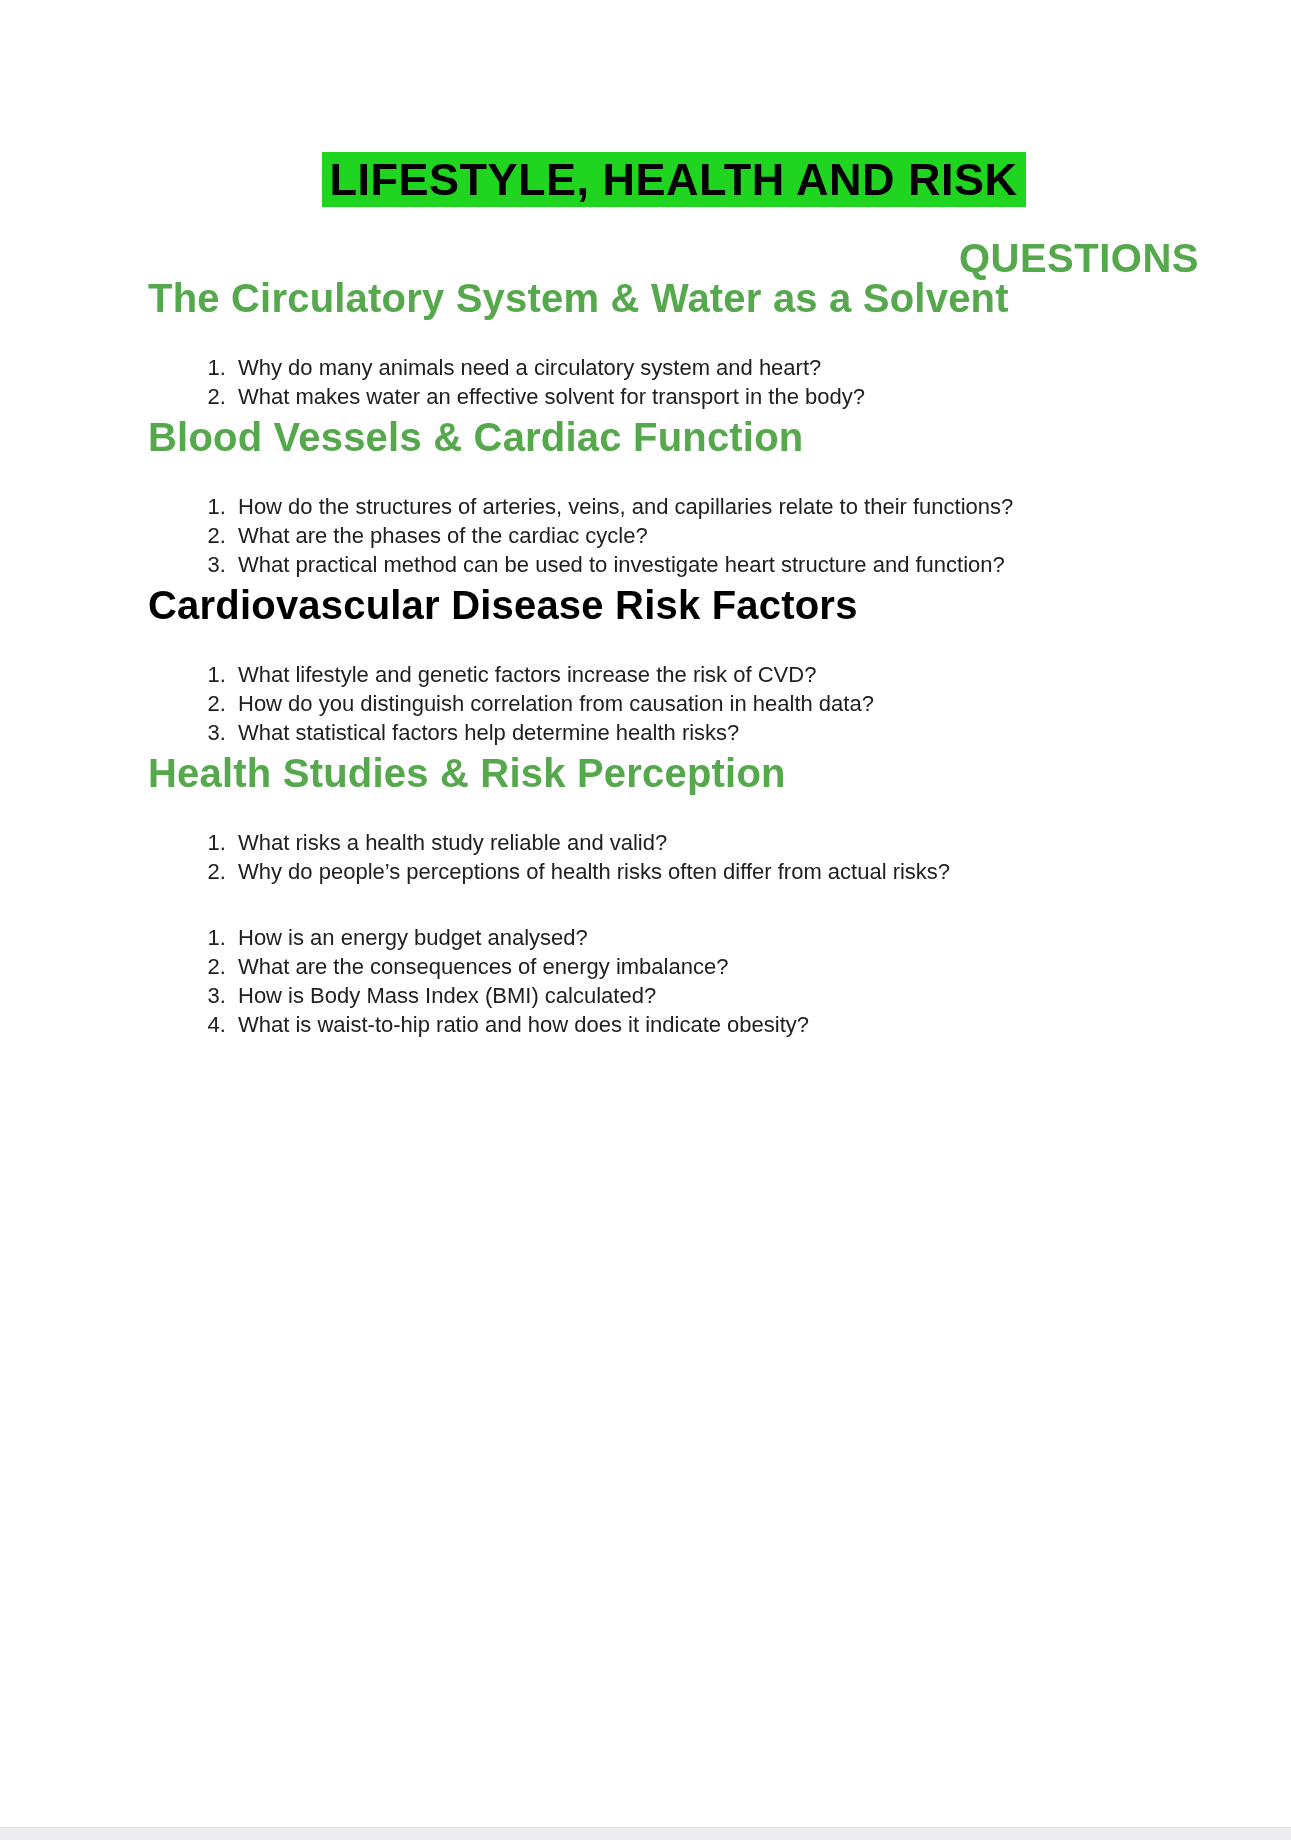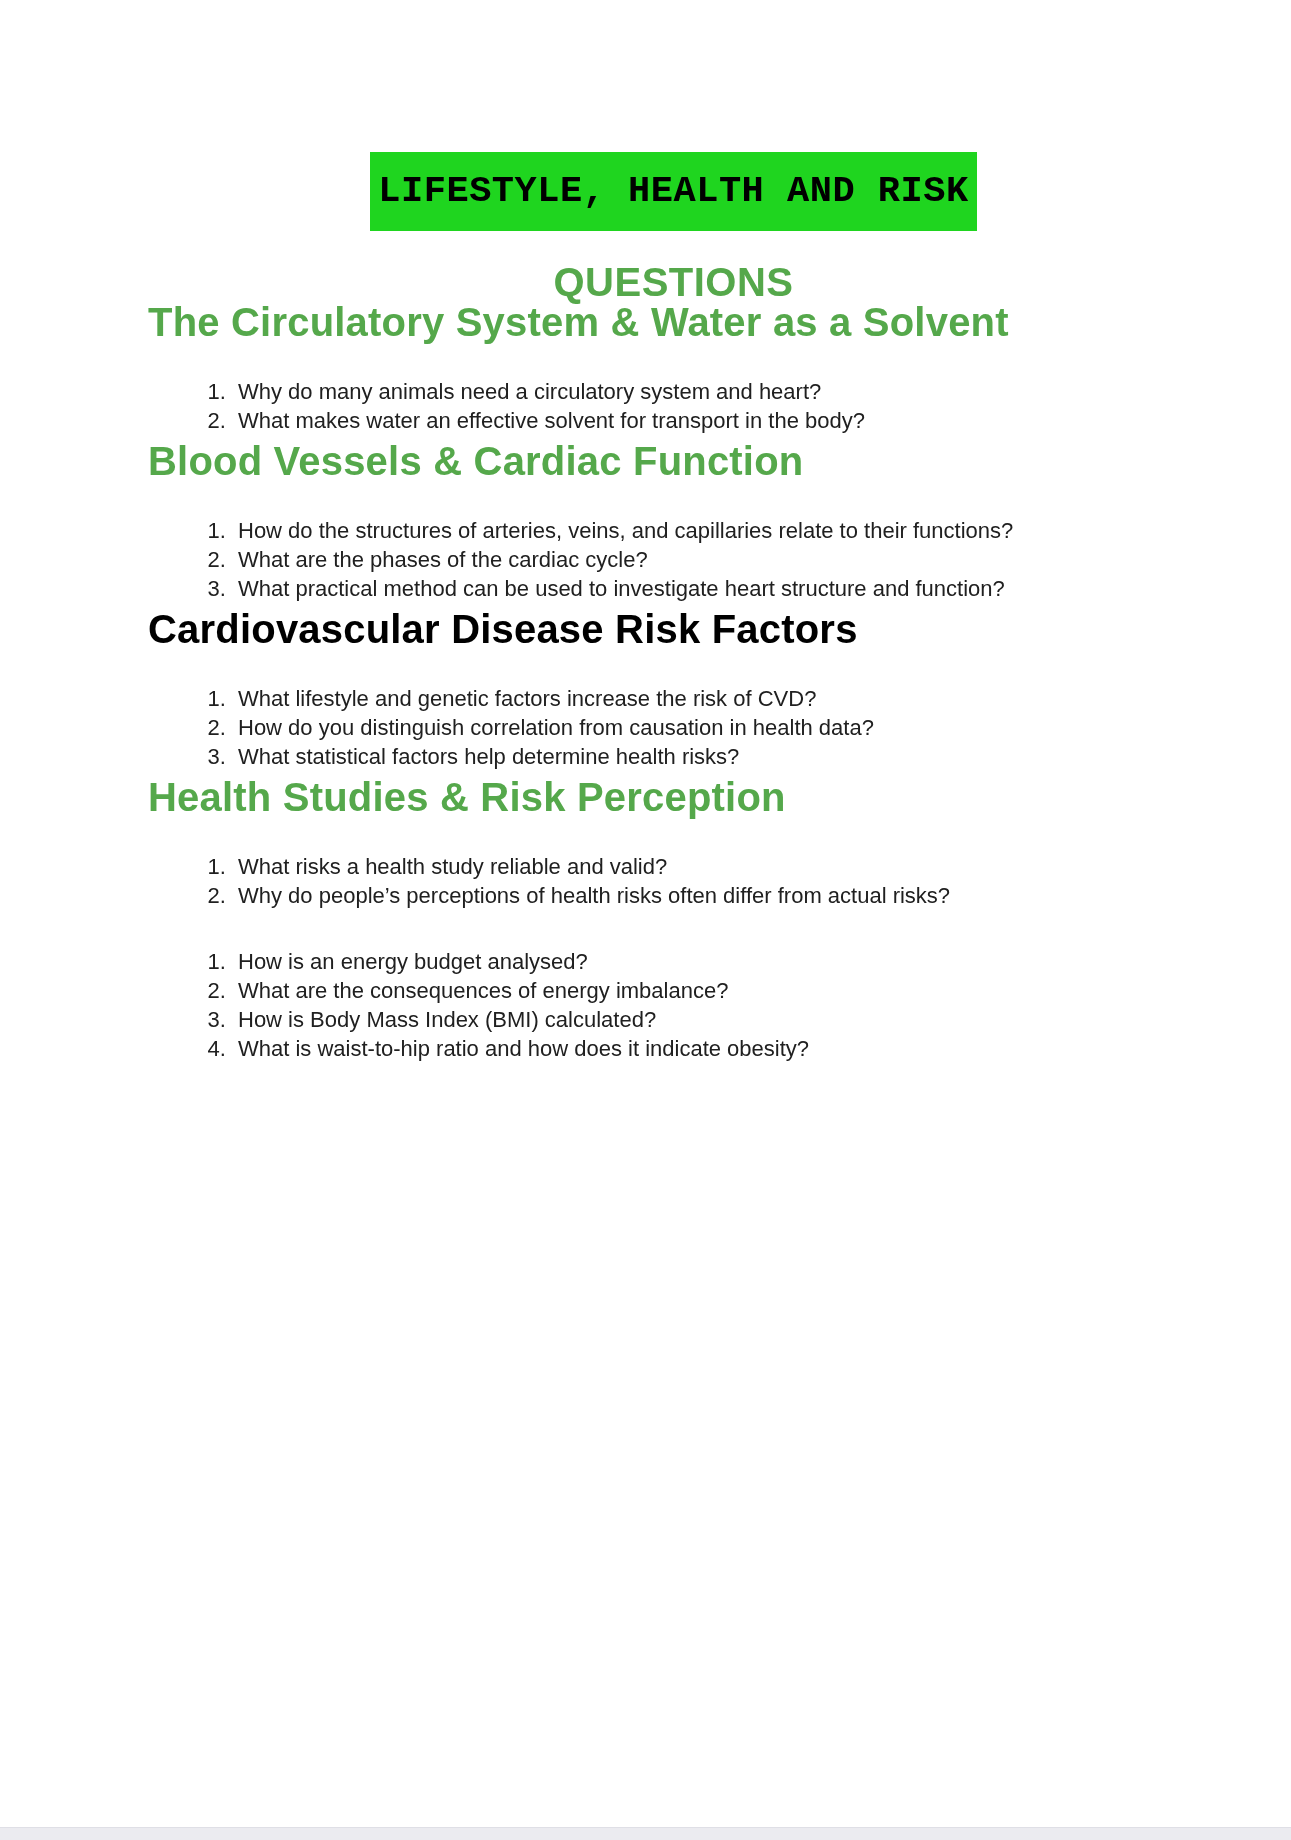--- a/index.html
+++ b/index.html
@@ -19,31 +19,30 @@
     width: 1291px;
     height: 1840px;
     padding: 152px 120px 0 148px;
   }
   .title-wrap {
     text-align: center;
     margin-right: -28px; 
   }
   .doc-title {
     display: inline-block;
-    font-size: 37px;
+    font-size: 45px;
     font-weight: bold;
     line-height: 55px;
-    padding: 12px 8px;
+    padding: 0 8px;
     color: #000000;
     letter-spacing: 0.5px;
-    font-family: Liberation Mono, monospace;
   }
   .doc-subtitle {
     margin-top: 29px;
-    text-align: center;
+    text-align: right;
     margin-right: -28px;
     font-size: 40px;
     font-weight: bold;
     letter-spacing: 0.5px;
   }
   .section { margin: 0; }
   .section + .section { margin-top: 9px; }
   .section:first-of-type { margin-top: 76px; }
   .section-heading {
     margin: 0;

